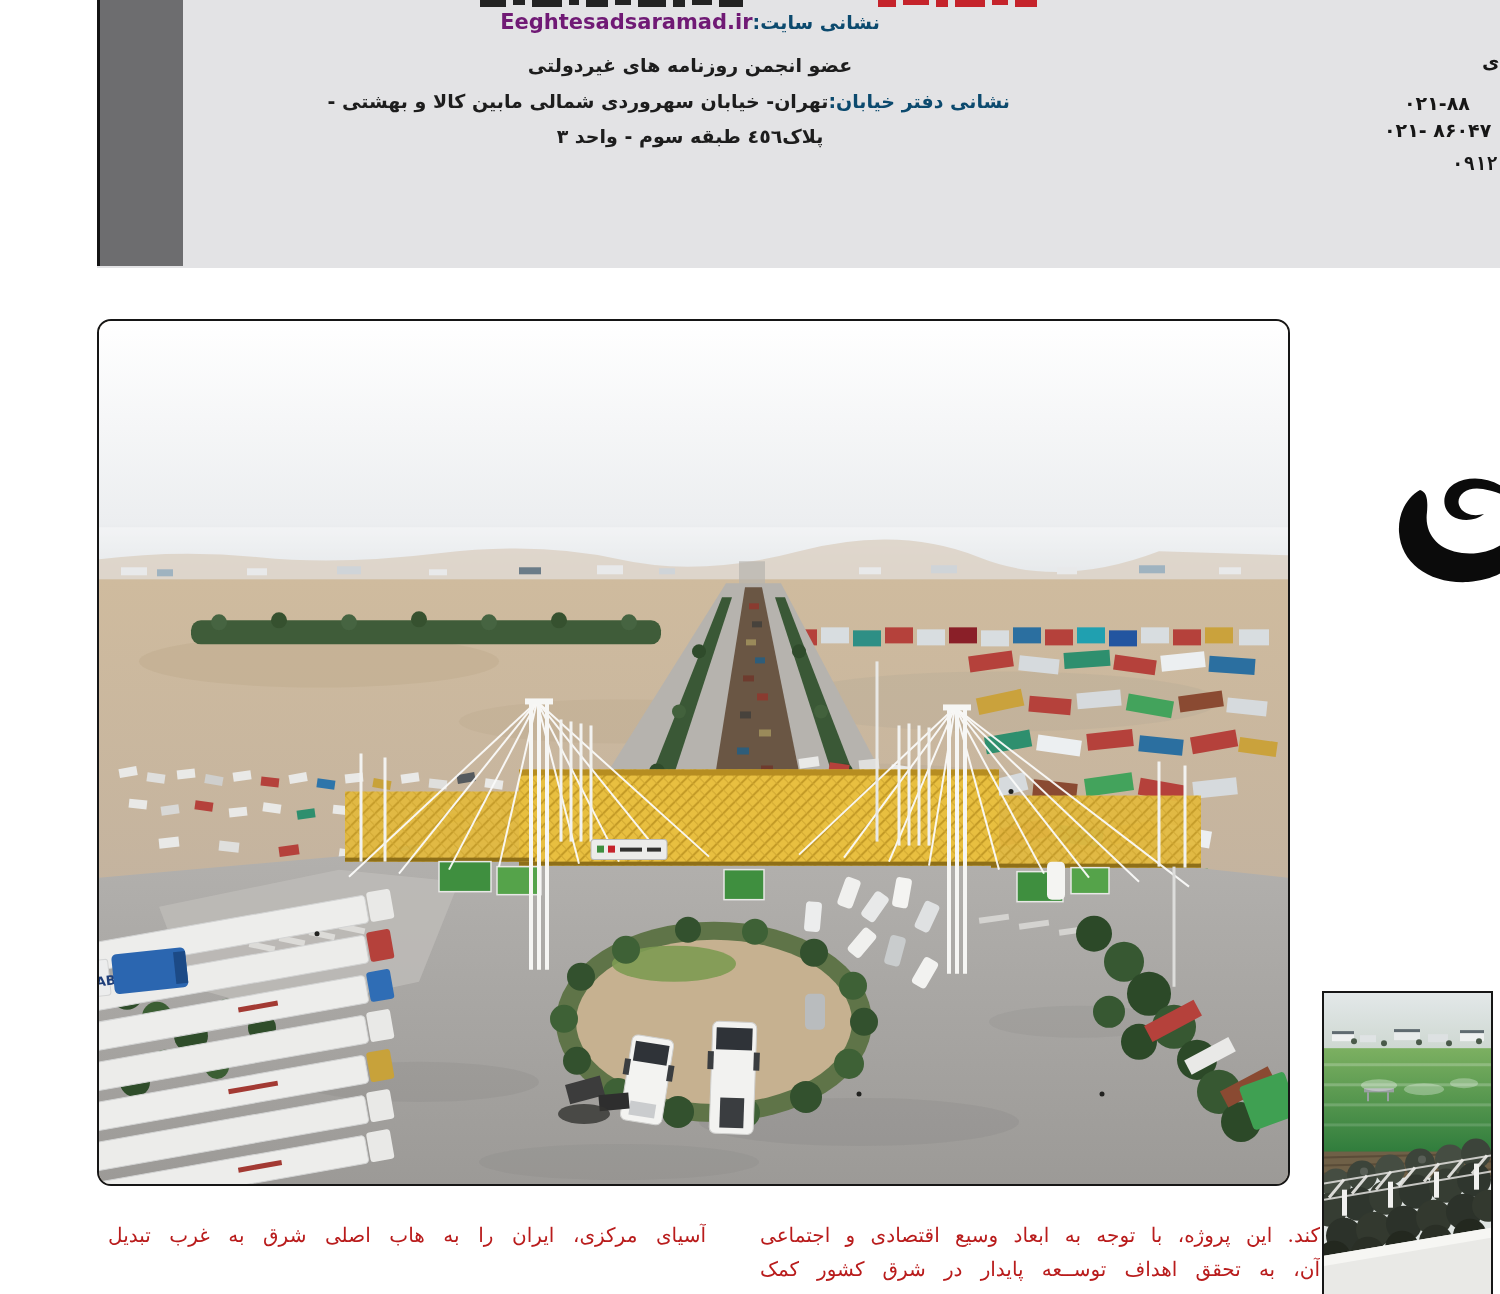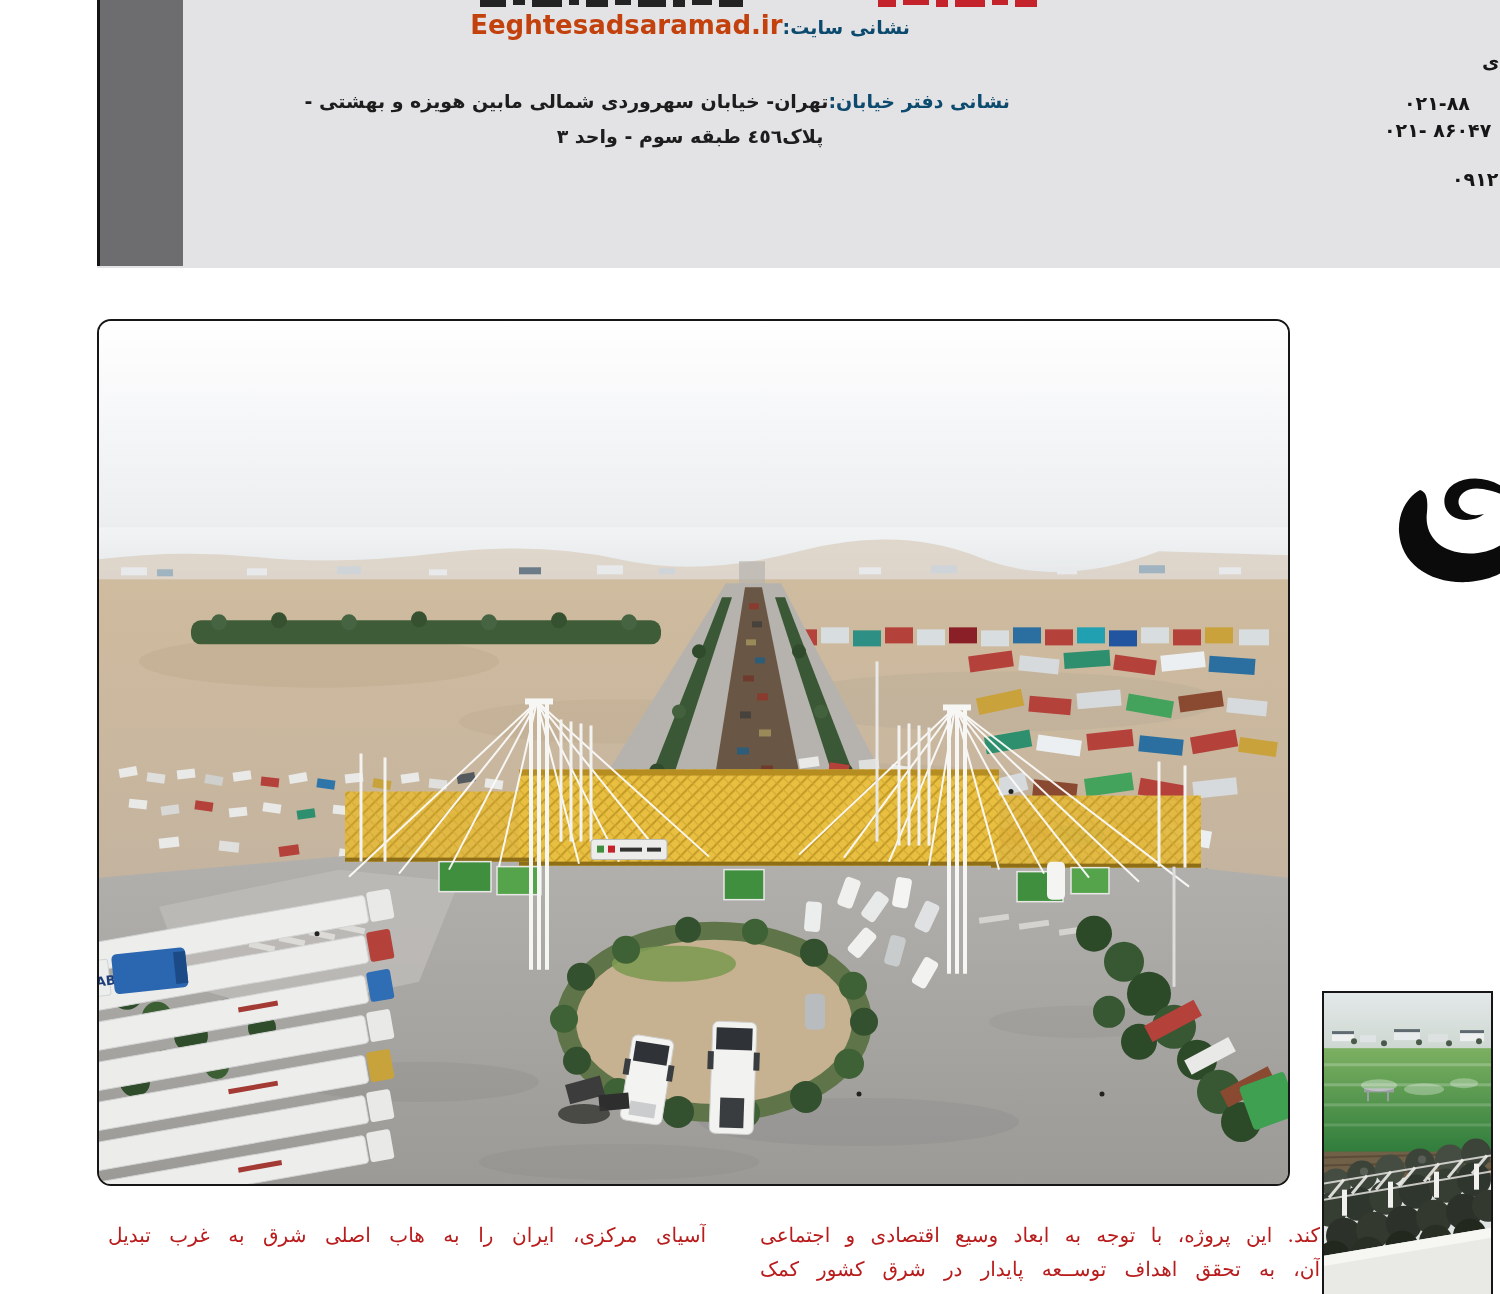--- a/index.html
+++ b/index.html
@@ -6,21 +6,21 @@
   .page{position:relative;width:1500px;height:1294px;overflow:hidden;background:#fff;
         font-family:"DejaVu Sans",sans-serif;}
   
   .mast-band{position:absolute;left:97px;top:0;width:1403px;height:268px;background:#e3e3e5;}
   .side-bar{position:absolute;left:97px;top:0;width:86px;height:266px;background:#6d6d6f;
             border-left:3px solid #141414;box-sizing:border-box;}
   .mast-center{position:absolute;left:370px;top:0;width:640px;height:268px;}
   .hline{position:absolute;left:0;width:640px;text-align:center;white-space:nowrap;
          font-weight:bold;font-size:19px;color:#1d1d1d;direction:rtl;}
   .red{color:#0c4a6e;}
-  .url{font-size:26px;color:#c2410c;}
+  .url{font-size:21px;color:#701a75;}
   .remnants{position:absolute;top:0;height:9px;display:flex;gap:7px;overflow:hidden;}
   .remnants div{height:7px;margin-top:0;background:#232323;}
   .remnants.redbits div{background:#c5232b;}
   .phone{position:absolute;white-space:nowrap;font-weight:bold;font-size:19px;color:#161616;direction:ltr;}
   
   .main-photo{position:absolute;left:97px;top:319px;width:1193px;height:867px;
               border:2px solid #161616;border-radius:14px;overflow:hidden;background:#cbb79b;box-sizing:border-box;}
   .main-photo svg{display:block;width:100%;height:100%;}
   .side-photo{position:absolute;left:1322px;top:991px;width:171px;height:303px;
               border:2px solid #161616;border-bottom:none;overflow:hidden;background:#dfe4e2;box-sizing:border-box;}
@@ -62,30 +62,31 @@
       <div style="width:12px"></div>
     <div style="width:30px"></div>
       <div style="width:16px;height:5px"></div>
       <div style="width:22px"></div>
   </div>
 
   <div class="mast-center">
     <div class="hline" style="top:10px;">
       <span class="red">نشانی سایت:</span><span class="url">Eeghtesadsaramad.ir</span>
     </div>
+    <div class="hline" style="top:54px;">عضو انجمن روزنامه های غیردولتی</div>
     <div class="hline" style="top:90px;">
-      <span class="red">نشانی دفتر خیابان:</span><span>تهران- خیابان سهروردی شمالی مابین هویزه و بهشتی -</span>
+      <span class="red">نشانی دفتر خیابان:</span><span>تهران- خیابان سهروردی شمالی مابین کالا و بهشتی -</span>
     </div>
     <div class="hline" style="top:125px;">پلاک٤٥٦ طبقه سوم - واحد ٣</div>
   </div>
 
   <span class="phone" style="left:1482px;top:50px;direction:rtl;">ی</span>
   <span class="phone" style="left:1404px;top:92px;">۰۲۱-۸۸</span>
   <span class="phone" style="left:1384px;top:119px;text-align:center;">۰۲۱- ۸۶۰۴۷</span>
-  <span class="phone" style="left:1452px;top:168px;">۰۹۱۲</span>
+  <span class="phone" style="left:1452px;top:152px;font-family:Liberation Mono, monospace;">۰۹۱۲</span>
 
   <div class="headline-frag">
     <svg viewBox="0 0 130 140" aria-label="ی">
       <path fill="#0b0b0b" d="M34,30 C20,38 12,54 13,72 C15,104 44,124 82,122 C112,120 132,106 132,88 L132,66 C124,84 101,96 76,93 C52,90 38,74 41,52 C42,40 41,32 34,30 Z"></path>
       <path fill="#0b0b0b" d="M132,44 C120,20 88,12 68,24 C56,32 55,48 66,56 C75,62 90,61 98,54 C87,57 76,54 73,45 C70,35 81,26 97,29 C112,32 124,36 132,48 Z"></path>
     </svg>
   </div>
 
   <div class="main-photo">
     <svg viewBox="0 0 1189 862" preserveAspectRatio="none">

